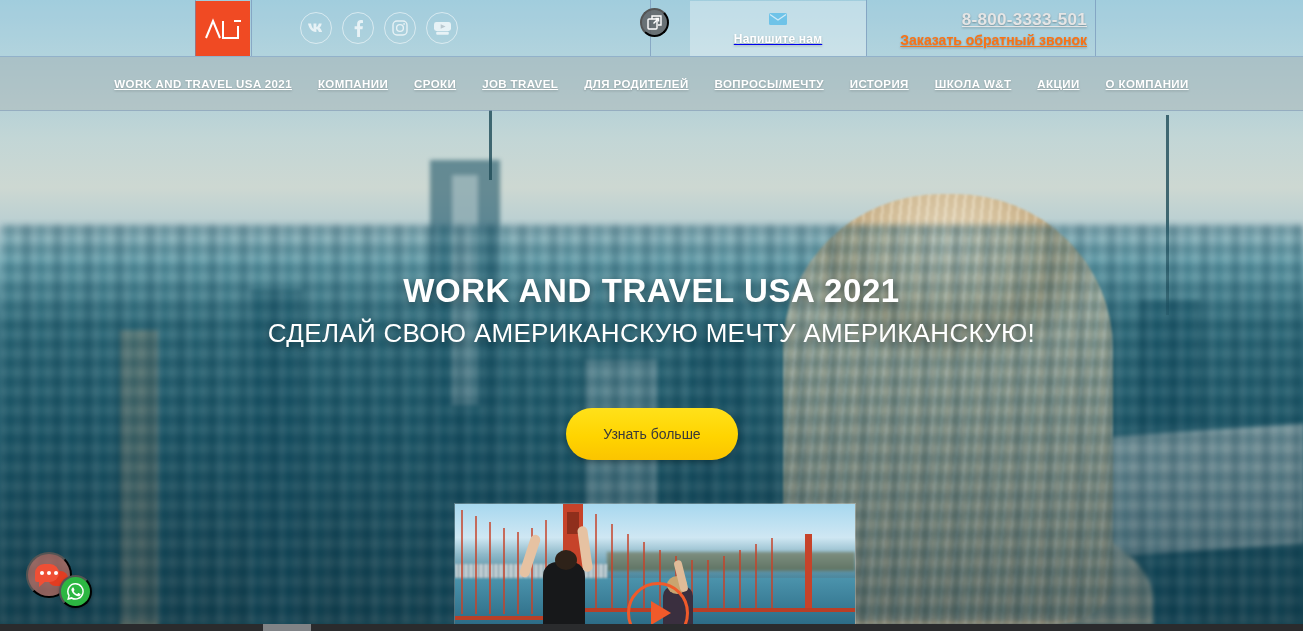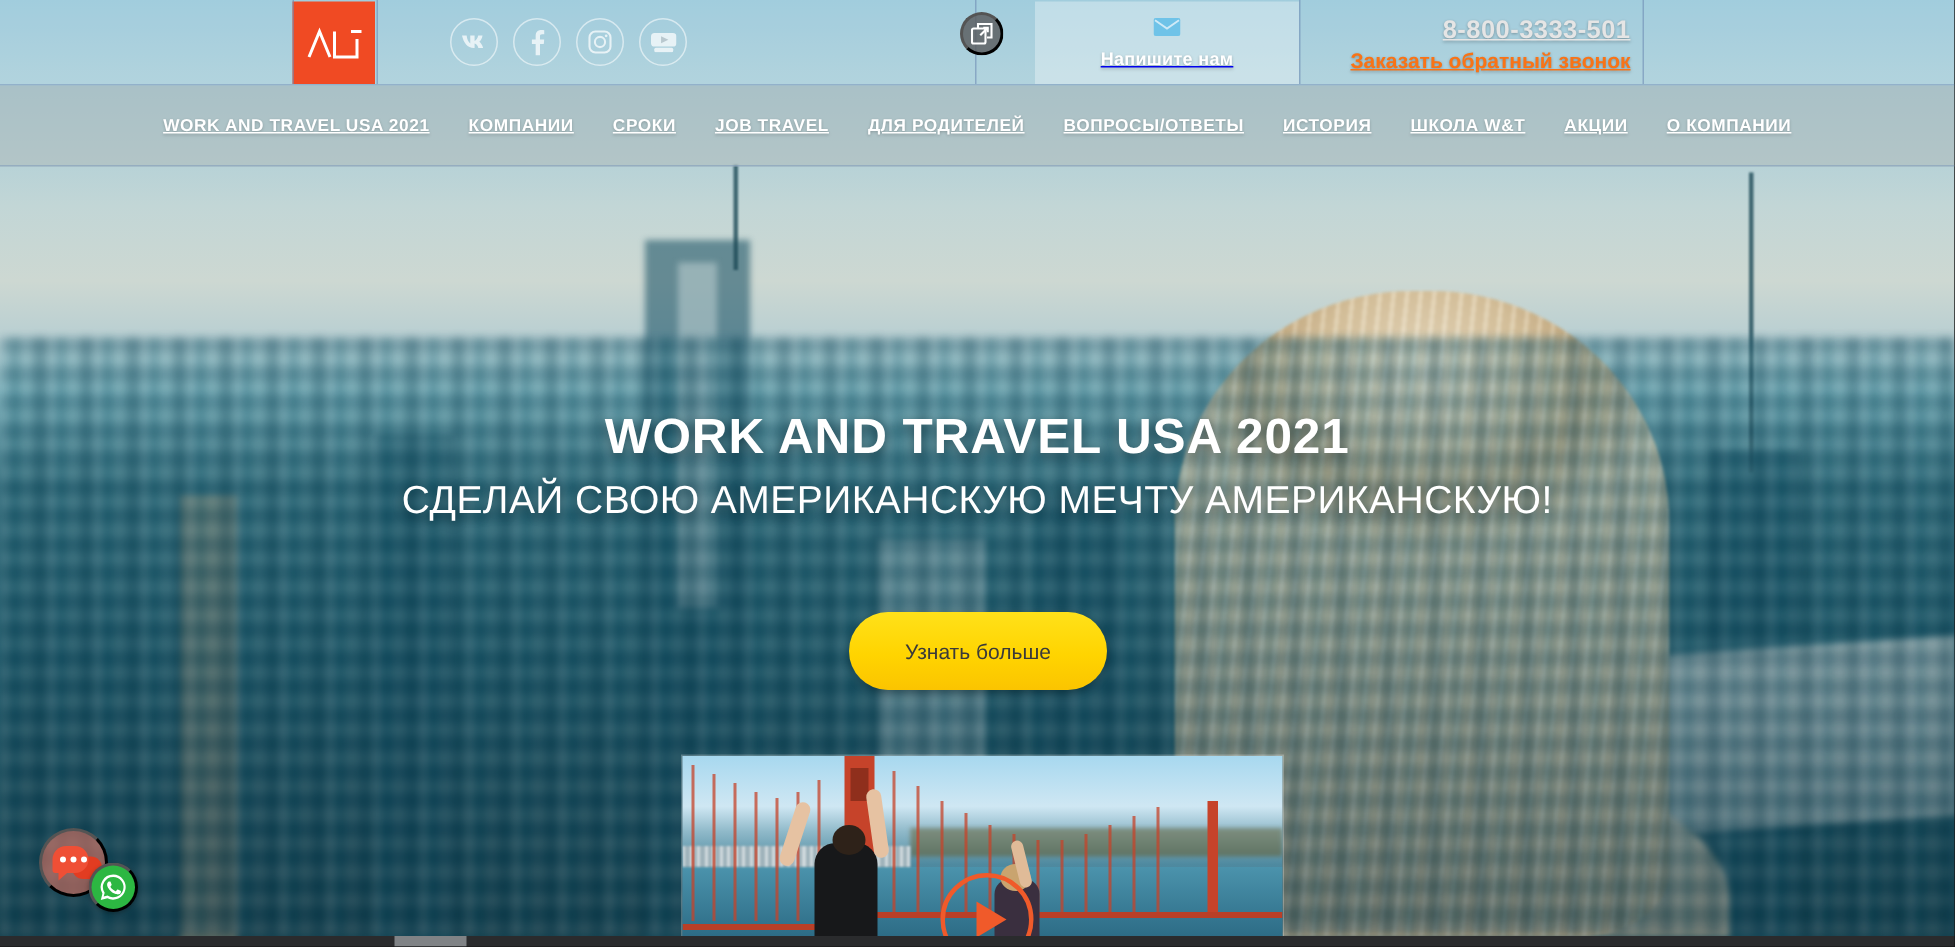--- a/index.html
+++ b/index.html
@@ -293,21 +293,21 @@
       <a class="phone-cb" href="#">Заказать обратный звонок</a>
     </div>
   </div>
 
   <nav class="navbar">
     <a class="nav-item" href="#">WORK AND TRAVEL USA 2021</a>
     <a class="nav-item" href="#">КОМПАНИИ</a>
     <a class="nav-item" href="#">СРОКИ</a>
     <a class="nav-item" href="#">JOB TRAVEL</a>
     <a class="nav-item" href="#">ДЛЯ РОДИТЕЛЕЙ</a>
-    <a class="nav-item" href="#">ВОПРОСЫ/ОТВЕТЫ</a>
+    <a class="nav-item" href="#">ВОПРОСЫ/МЕЧТУ</a>
     <a class="nav-item" href="#">ИСТОРИЯ</a>
     <a class="nav-item" href="#">ШКОЛА W&amp;T</a>
     <a class="nav-item" href="#">АКЦИИ</a>
     <a class="nav-item" href="#">О КОМПАНИИ</a>
   </nav>
 
   <h1 class="hero-title">WORK AND TRAVEL USA 2021</h1>
   <h2 class="hero-sub">СДЕЛАЙ СВОЮ АМЕРИКАНСКУЮ МЕЧТУ АМЕРИКАНСКУЮ!</h2>
   <button class="cta">Узнать больше</button>
 

